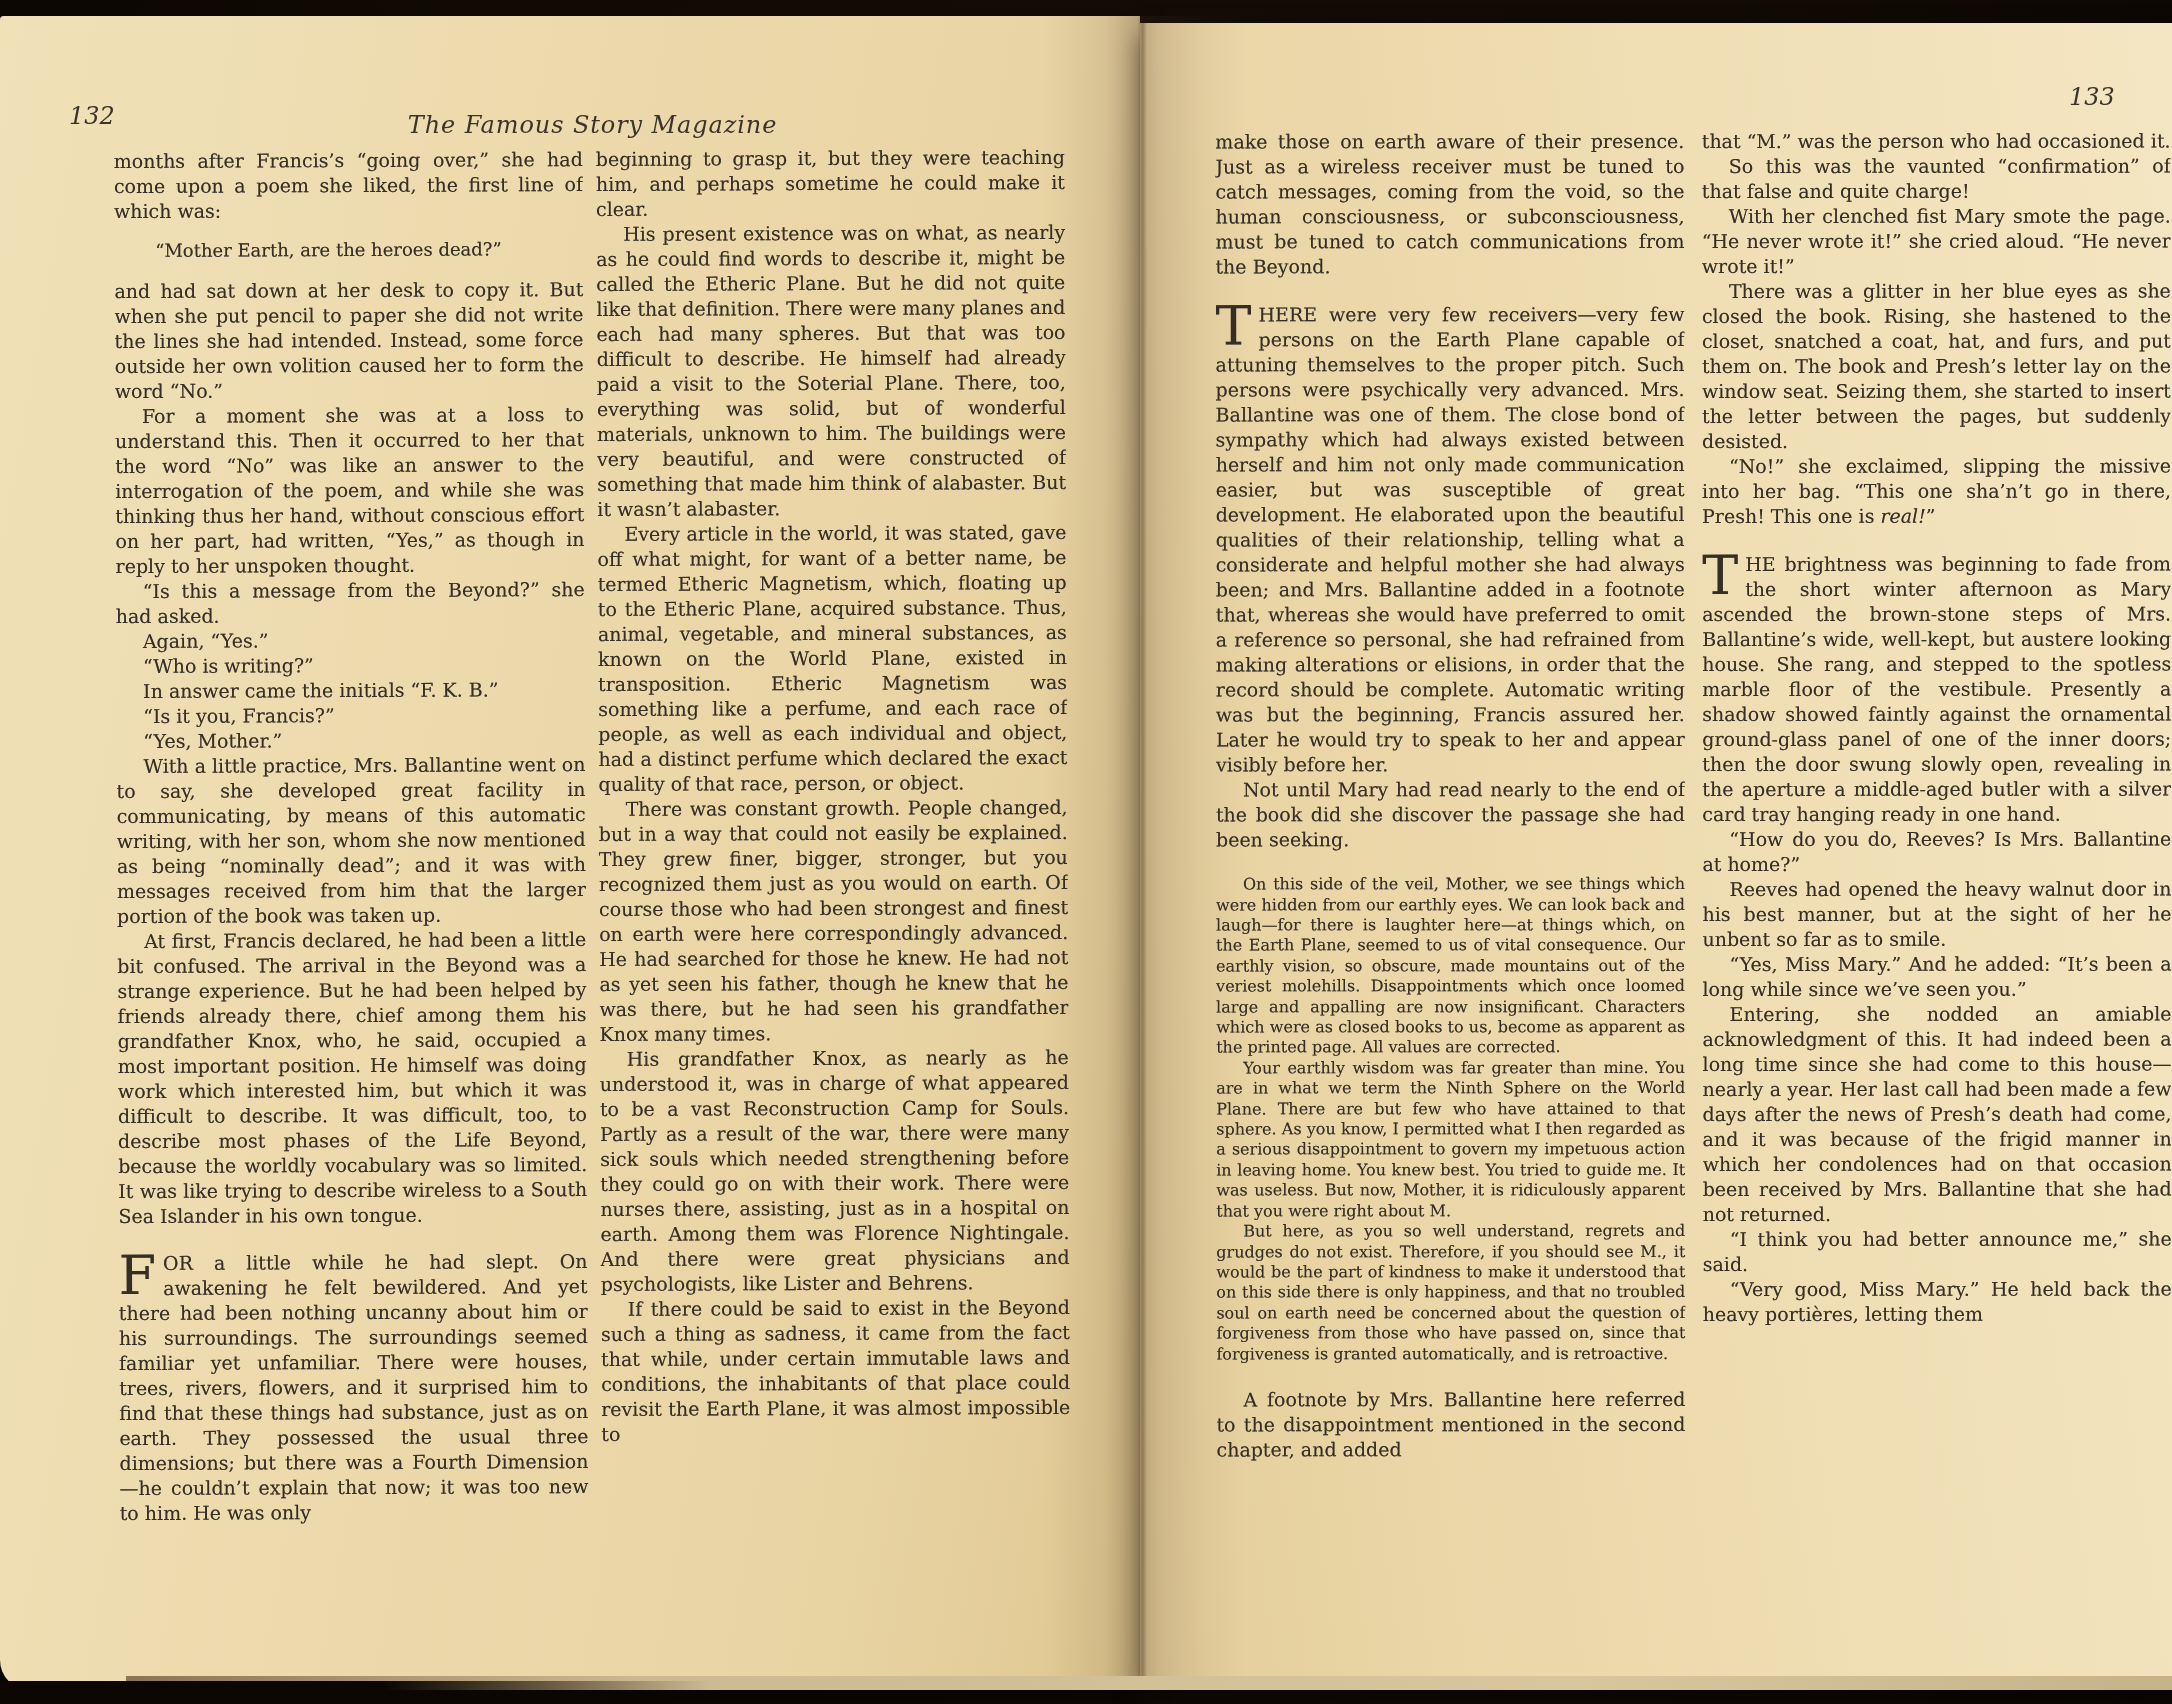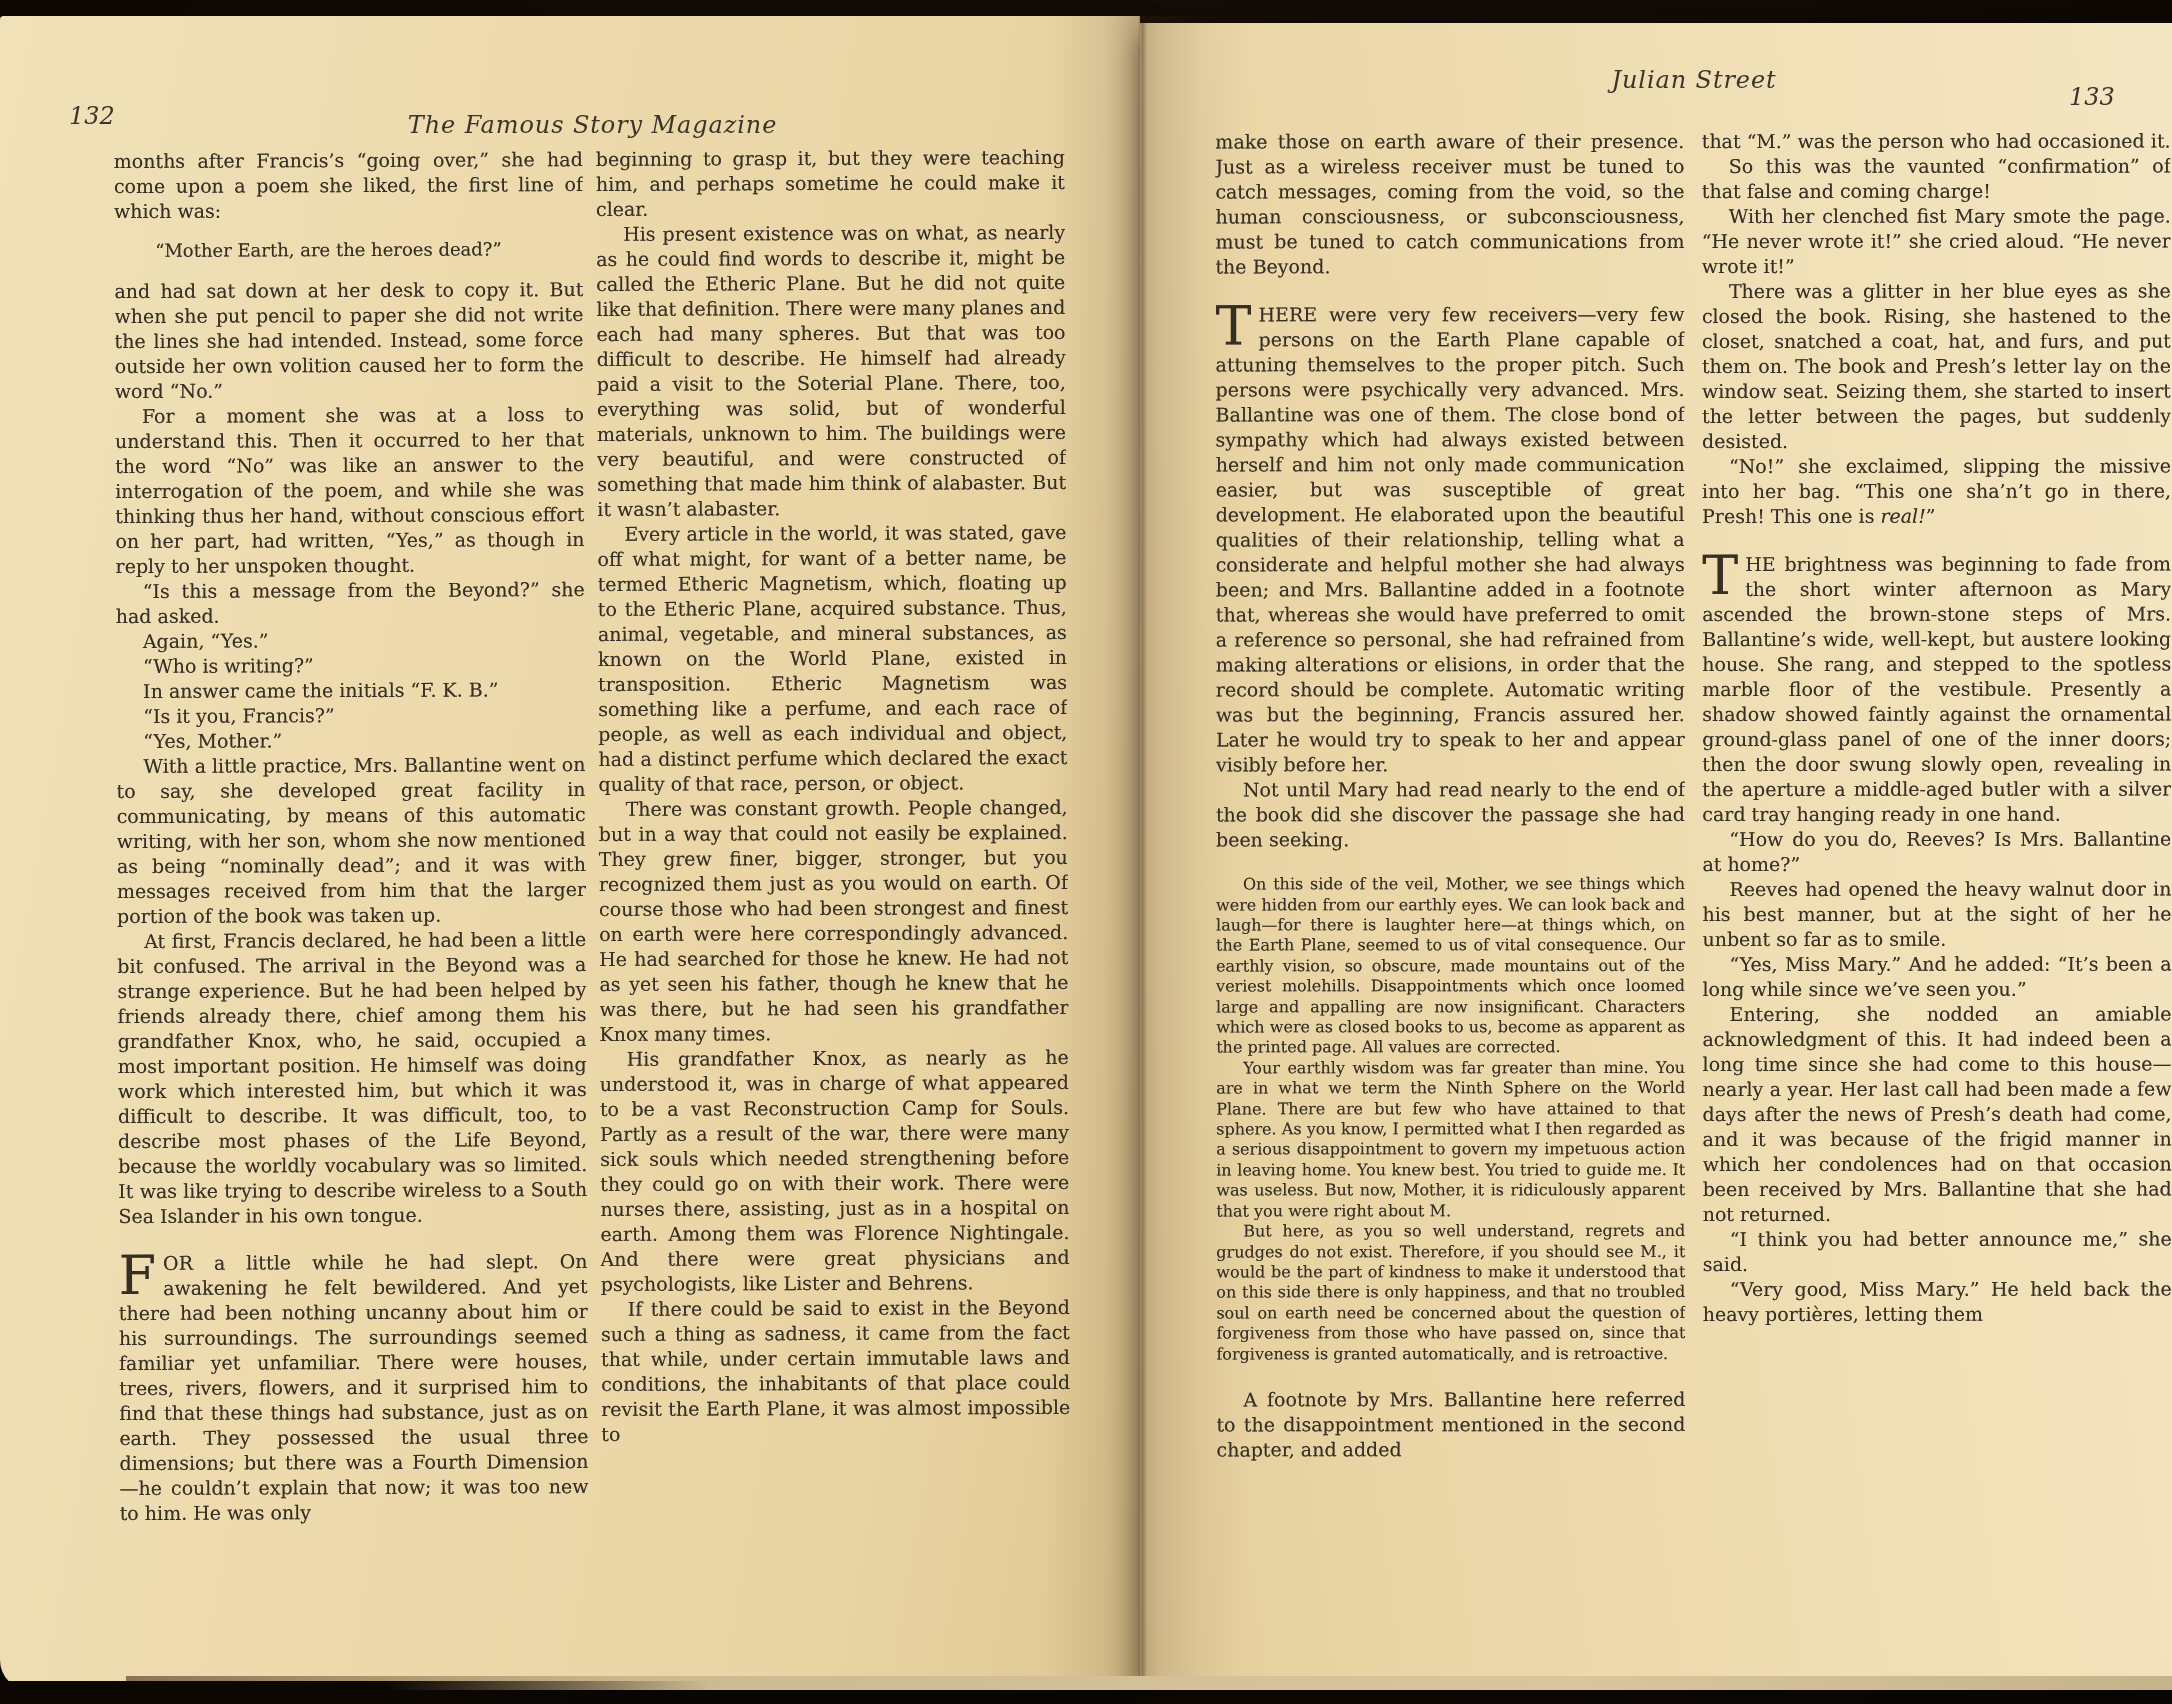--- a/index.html
+++ b/index.html
@@ -88,35 +88,34 @@
       <p class="para">His present existence was on what, as nearly as he could find words to describe it, might be called the Etheric Plane. But he did not quite like that definition. There were many planes and each had many spheres. But that was too difficult to describe. He himself had already paid a visit to the Soterial Plane. There, too, everything was solid, but of wonderful materials, unknown to him. The buildings were very beautiful, and were constructed of something that made him think of alabaster. But it wasn’t alabaster.</p>
       <p class="para">Every article in the world, it was stated, gave off what might, for want of a better name, be termed Etheric Magnetism, which, floating up to the Etheric Plane, acquired substance. Thus, animal, vegetable, and mineral substances, as known on the World Plane, existed in transposition. Etheric Magnetism was something like a perfume, and each race of people, as well as each individual and object, had a distinct perfume which declared the exact quality of that race, person, or object.</p>
       <p class="para">There was constant growth. People changed, but in a way that could not easily be explained. They grew finer, bigger, stronger, but you recognized them just as you would on earth. Of course those who had been strongest and finest on earth were here correspondingly advanced. He had searched for those he knew. He had not as yet seen his father, though he knew that he was there, but he had seen his grandfather Knox many times.</p>
       <p class="para">His grandfather Knox, as nearly as he understood it, was in charge of what appeared to be a vast Reconstruction Camp for Souls. Partly as a result of the war, there were many sick souls which needed strengthening before they could go on with their work. There were nurses there, assisting, just as in a hospital on earth. Among them was Florence Nightingale. And there were great physicians and psychologists, like Lister and Behrens.</p>
       <p class="para">If there could be said to exist in the Beyond such a thing as sadness, it came from the fact that while, under certain immutable laws and conditions, the inhabitants of that place could revisit the Earth Plane, it was almost impossible to</p>
     </div>
   </div>
 </div>
 
 <div class="page page-right">
-  <div class="running-title">Julian Street</div>
   <div class="folio">133</div>
   <div class="content">
     <div class="col">
       <p class="para noindent">make those on earth aware of their presence. Just as a wireless receiver must be tuned to catch messages, coming from the void, so the human consciousness, or subconsciousness, must be tuned to catch communications from the Beyond.</p>
       <p class="para drop"><span class="dropcap">T</span><span>HERE were very few receivers—very few persons on the Earth Plane capable of attuning themselves to the proper pitch. Such persons were psychically very advanced. Mrs. Ballantine was one of them. The close bond of sympathy which had always existed between herself and him not only made communication easier, but was susceptible of great development. He elaborated upon the beautiful qualities of their relationship, telling what a considerate and helpful mother she had always been; and Mrs. Ballantine added in a footnote that, whereas she would have preferred to omit a reference so personal, she had refrained from making alterations or elisions, in order that the record should be complete. Automatic writing was but the beginning, Francis assured her. Later he would try to speak to her and appear visibly before her.</span></p>
       <p class="para">Not until Mary had read nearly to the end of the book did she discover the passage she had been seeking.</p>
       <p class="para small space-above">On this side of the veil, Mother, we see things which were hidden from our earthly eyes. We can look back and laugh—for there is laughter here—at things which, on the Earth Plane, seemed to us of vital consequence. Our earthly vision, so obscure, made mountains out of the veriest molehills. Disappointments which once loomed large and appalling are now insignificant. Characters which were as closed books to us, become as apparent as the printed page. All values are corrected.</p>
       <p class="para small">Your earthly wisdom was far greater than mine. You are in what we term the Ninth Sphere on the World Plane. There are but few who have attained to that sphere. As you know, I permitted what I then regarded as a serious disappointment to govern my impetuous action in leaving home. You knew best. You tried to guide me. It was useless. But now, Mother, it is ridiculously apparent that you were right about M.</p>
       <p class="para small">But here, as you so well understand, regrets and grudges do not exist. Therefore, if you should see M., it would be the part of kindness to make it understood that on this side there is only happiness, and that no troubled soul on earth need be concerned about the question of forgiveness from those who have passed on, since that forgiveness is granted automatically, and is retroactive.</p>
       <p class="para space-above">A footnote by Mrs. Ballantine here referred to the disappointment mentioned in the second chapter, and added</p>
     </div>
     <div class="col">
       <p class="para noindent">that “M.” was the person who had occasioned it.</p>
-      <p class="para">So this was the vaunted “confirmation” of that false and coming charge!</p>
+      <p class="para">So this was the vaunted “confirmation” of that false and quite charge!</p>
       <p class="para">With her clenched fist Mary smote the page. “He never wrote it!” she cried aloud. “He never wrote it!”</p>
       <p class="para">There was a glitter in her blue eyes as she closed the book. Rising, she hastened to the closet, snatched a coat, hat, and furs, and put them on. The book and Presh’s letter lay on the window seat. Seizing them, she started to insert the letter between the pages, but suddenly desisted.</p>
       <p class="para"><span>“No!” she exclaimed, slipping the missive into her bag. “This one sha’n’t go in there, Presh! This one is </span><em>real!</em><span>”</span></p>
       <p class="para drop"><span class="dropcap">T</span><span>HE brightness was beginning to fade from the short winter afternoon as Mary ascended the brown-stone steps of Mrs. Ballantine’s wide, well-kept, but austere looking house. She rang, and stepped to the spotless marble floor of the vestibule. Presently a shadow showed faintly against the ornamental ground-glass panel of one of the inner doors; then the door swung slowly open, revealing in the aperture a middle-aged butler with a silver card tray hanging ready in one hand.</span></p>
       <p class="para">“How do you do, Reeves? Is Mrs. Ballantine at home?”</p>
       <p class="para">Reeves had opened the heavy walnut door in his best manner, but at the sight of her he unbent so far as to smile.</p>
       <p class="para">“Yes, Miss Mary.” And he added: “It’s been a long while since we’ve seen you.”</p>
       <p class="para">Entering, she nodded an amiable acknowledgment of this. It had indeed been a long time since she had come to this house—nearly a year. Her last call had been made a few days after the news of Presh’s death had come, and it was because of the frigid manner in which her condolences had on that occasion been received by Mrs. Ballantine that she had not returned.</p>
       <p class="para">“I think you had better announce me,” she said.</p>
       <p class="para">“Very good, Miss Mary.” He held back the heavy portières, letting them</p>

